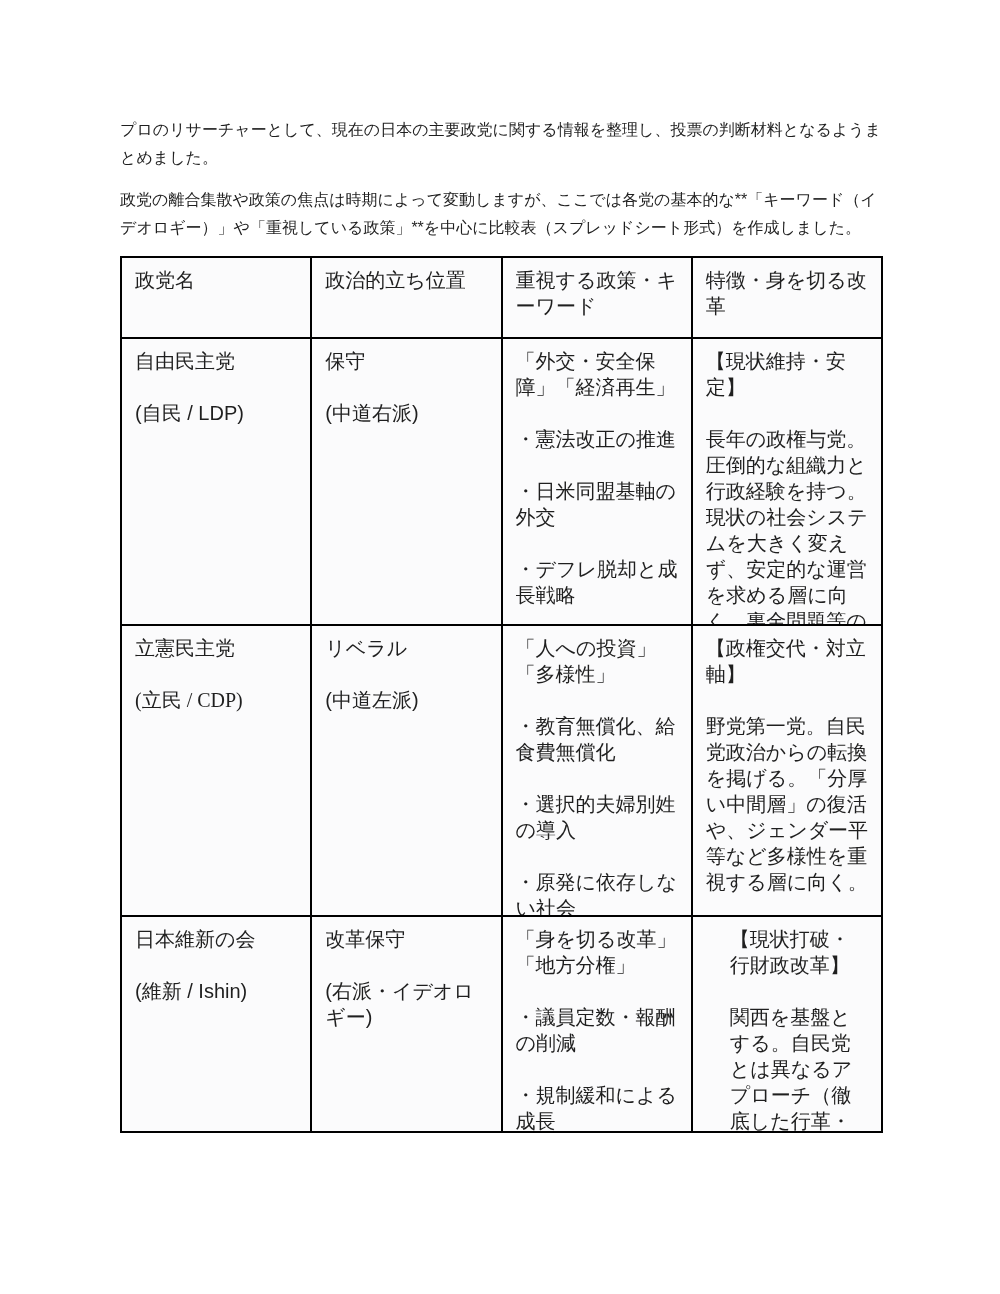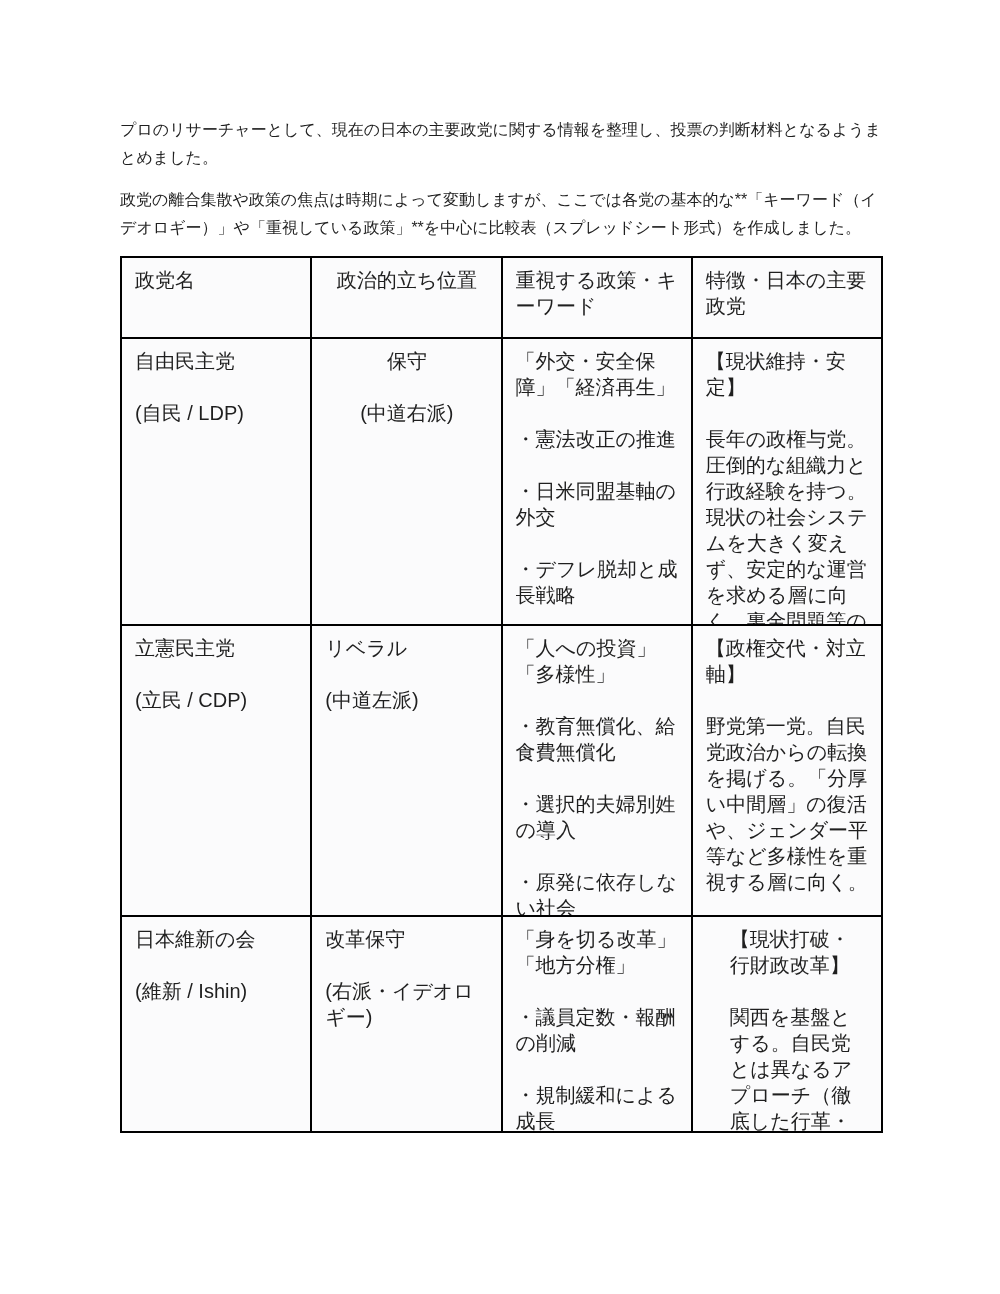--- a/index.html
+++ b/index.html
@@ -69,46 +69,46 @@
   <p class="intro">政党の離合集散や政策の焦点は時期によって変動しますが、ここでは各党の基本的な**「キーワード（イデオロギー）」や「重視している政策」**を中心に比較表（スプレッドシート形式）を作成しました。</p>
   <table class="party-table">
     <thead>
       <tr id="header-row">
           <th>
             <div class="cell-inner" style="height: 70px;">
               <p class="cp">政党名</p>
             </div>
           </th>
           <th>
-            <div class="cell-inner" style="height: 70px; text-align: center;">
+            <div class="cell-inner" style="height: 70px;">
               <p class="cp">政治的立ち位置</p>
             </div>
           </th>
           <th>
             <div class="cell-inner" style="height: 70px;">
               <p class="cp">重視する政策・キーワード</p>
             </div>
           </th>
           <th>
             <div class="cell-inner" style="height: 70px;">
-              <p class="cp">特徴・日本の主要政党</p>
+              <p class="cp">特徴・身を切る改革</p>
             </div>
           </th>
         </tr>
     </thead>
     <tbody id="table-body">
         <tr>
           <td>
             <div class="cell-inner" style="height: 276px;">
               <p class="cp">自由民主党</p>
               <p class="cp">(自民 / LDP)</p>
             </div>
           </td>
           <td>
-            <div class="cell-inner" style="height: 276px; text-align: center;">
+            <div class="cell-inner" style="height: 276px;">
               <p class="cp">保守</p>
               <p class="cp">(中道右派)</p>
             </div>
           </td>
           <td>
             <div class="cell-inner" style="height: 276px;">
               <p class="cp">「外交・安全保障」「経済再生」</p>
               <p class="cp">・憲法改正の推進</p>
               <p class="cp">・日米同盟基軸の外交</p>
               <p class="cp">・デフレ脱却と成長戦略</p>
@@ -116,21 +116,21 @@
           </td>
           <td>
             <div class="cell-inner" style="height: 276px;">
               <p class="cp">【現状維持・安定】</p>
               <p class="cp">長年の政権与党。圧倒的な組織力と行政経験を持つ。現状の社会システムを大きく変えず、安定的な運営を求める層に向く。裏金問題等の政治改革への対応が問われている。</p>
             </div>
           </td>
         </tr>
         <tr>
           <td>
-            <div class="cell-inner" style="height: 280px;">
+            <div class="cell-inner" style="height: 280px; font-family: Liberation Serif, serif;">
               <p class="cp">立憲民主党</p>
               <p class="cp">(立民 / CDP)</p>
             </div>
           </td>
           <td>
             <div class="cell-inner" style="height: 280px;">
               <p class="cp">リベラル</p>
               <p class="cp">(中道左派)</p>
             </div>
           </td>

